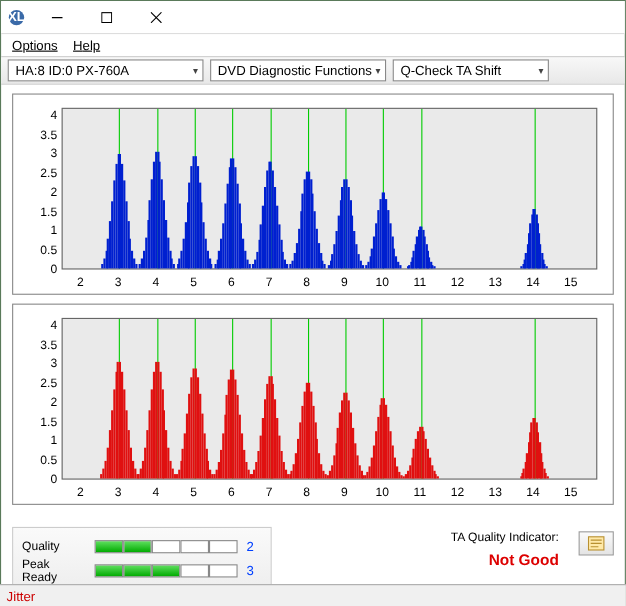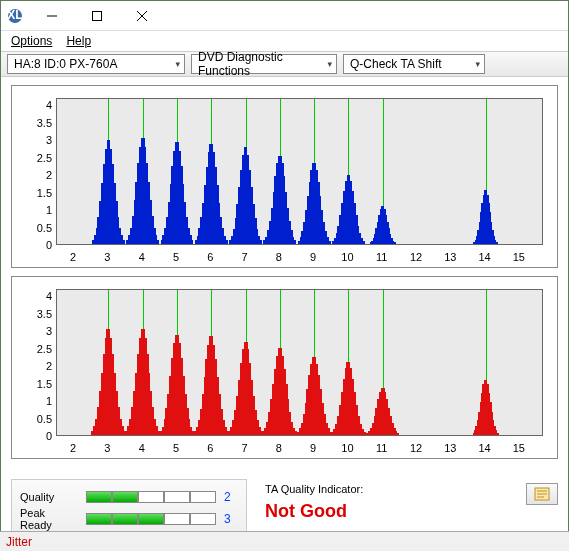--- a/index.html
+++ b/index.html
@@ -9,40 +9,40 @@
 .titlebar .title{flex:1;font-size:12px;color:#000}
 .win-btns{display:flex;height:100%}
 .win-btn{width:45px;height:29px;display:flex;align-items:center;justify-content:center;cursor:pointer}
 .menubar{height:20px;display:flex;align-items:center;padding:0 4px;gap:2px}
 .menu-item{padding:2px 6px;cursor:pointer}
 .menu-item span{text-decoration:underline}
 .toolbar{height:26px;background:linear-gradient(#f8f8f8,#e8e8e8);border-top:1px solid #ccc;border-bottom:1px solid #ccc;display:flex;align-items:center;padding:0 6px;gap:6px}
 .combo{height:20px;background:#fff;border:1px solid #888;display:flex;align-items:center;padding:0 4px 0 6px;cursor:pointer;position:relative;font-size:11px}
 .combo .arrow{margin-left:auto;font-size:9px;color:#444}
 .combo.c1{width:178px}
-.combo.c2{width:146px}
+.combo.c2{width:160px}
 .combo.c3{width:142px}
 .chart-area{padding:8px 10px 4px 10px}
 .chart-box{border:1px solid #888;background:#fff;height:183px;position:relative;margin-bottom:8px}
 .plot{position:absolute;left:44px;top:12px;right:14px;bottom:22px;background:#eaeaea;border:1px solid #666}
 .ytick{position:absolute;left:6px;width:34px;text-align:right;font-size:11px;color:#000;transform:translateY(-50%)}
 .xtick{position:absolute;bottom:4px;font-size:11px;color:#000;transform:translateX(-50%)}
 .bar{position:absolute;bottom:0;width:2px}
 .vline{position:absolute;top:0;bottom:0;width:1px;background:#0c0}
 .bottom-panel{padding:8px 10px 0 10px;display:flex;align-items:flex-start;gap:18px}
 .metrics{border:1px solid #ccc;background:linear-gradient(#fafafa,#eee);padding:6px 8px}
 .metric-row{display:flex;align-items:center;height:22px;gap:8px}
 .metric-label{width:58px;font-size:11px;color:#000}
 .blocks{display:flex;gap:0}
 .block{width:26px;height:12px;border:1px solid #888;background:#fff}
 .block.fill{background:linear-gradient(#5fdf5f,#0a0)}
 .metric-val{color:#0040ff;font-size:12px;width:14px}
-.quality{flex:1;text-align:left;padding-top:4px}
+.quality{flex:1;text-align:right;padding-top:4px}
 .quality .qlabel{font-size:11px;color:#000}
-.quality .qval{font-size:18px;font-weight:bold;color:#d00;margin-top:6px}
+.quality .qval{font-size:14px;font-weight:bold;color:#d00;margin-top:6px}
 .right-btns{display:flex;flex-direction:column;gap:6px;padding-top:2px}
 .btn{width:72px;height:22px;border:1px solid #0078d7;background:#e5f1fb;cursor:pointer;font-size:11px;text-align:center;line-height:20px}
 .btn.focus{outline:1px dotted #000;outline-offset:-3px;border:2px solid #0078d7;line-height:18px}
 .icon-btn{width:32px;height:22px;border:1px solid #999;background:linear-gradient(#fafafa,#e4e4e4);cursor:pointer;display:flex;align-items:center;justify-content:center;align-self:flex-end;margin-top:2px}
 .statusbar{position:absolute;bottom:0;left:0;right:0;height:20px;border-top:1px solid #aaa;background:#f0f0f0;display:flex;align-items:center;padding:0 6px;font-size:11px;color:#c00}
 </style>
 </head>
 <body>
 
 <div class="titlebar">

